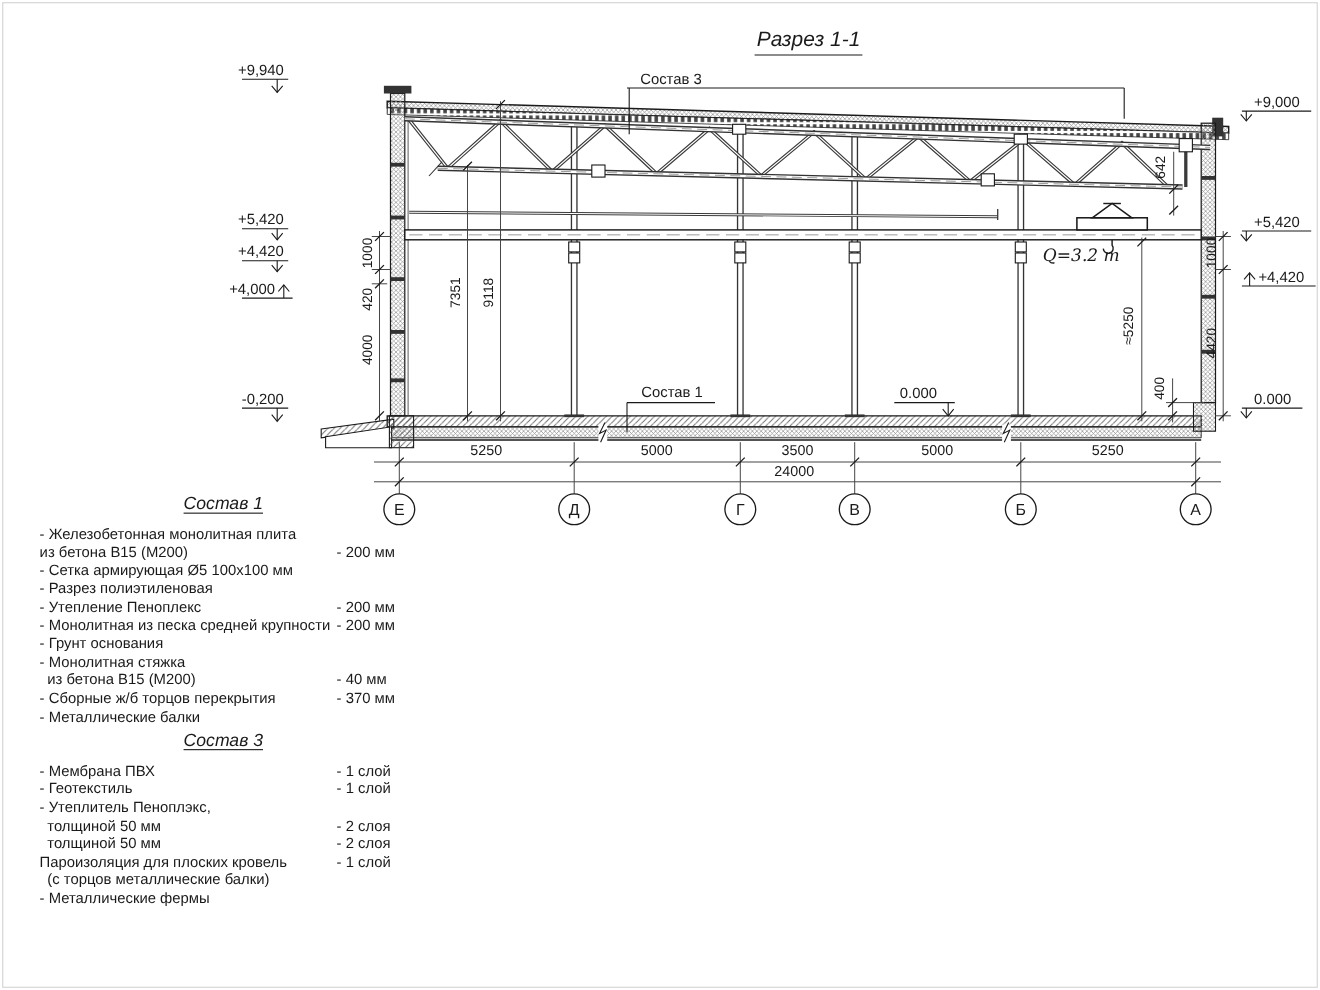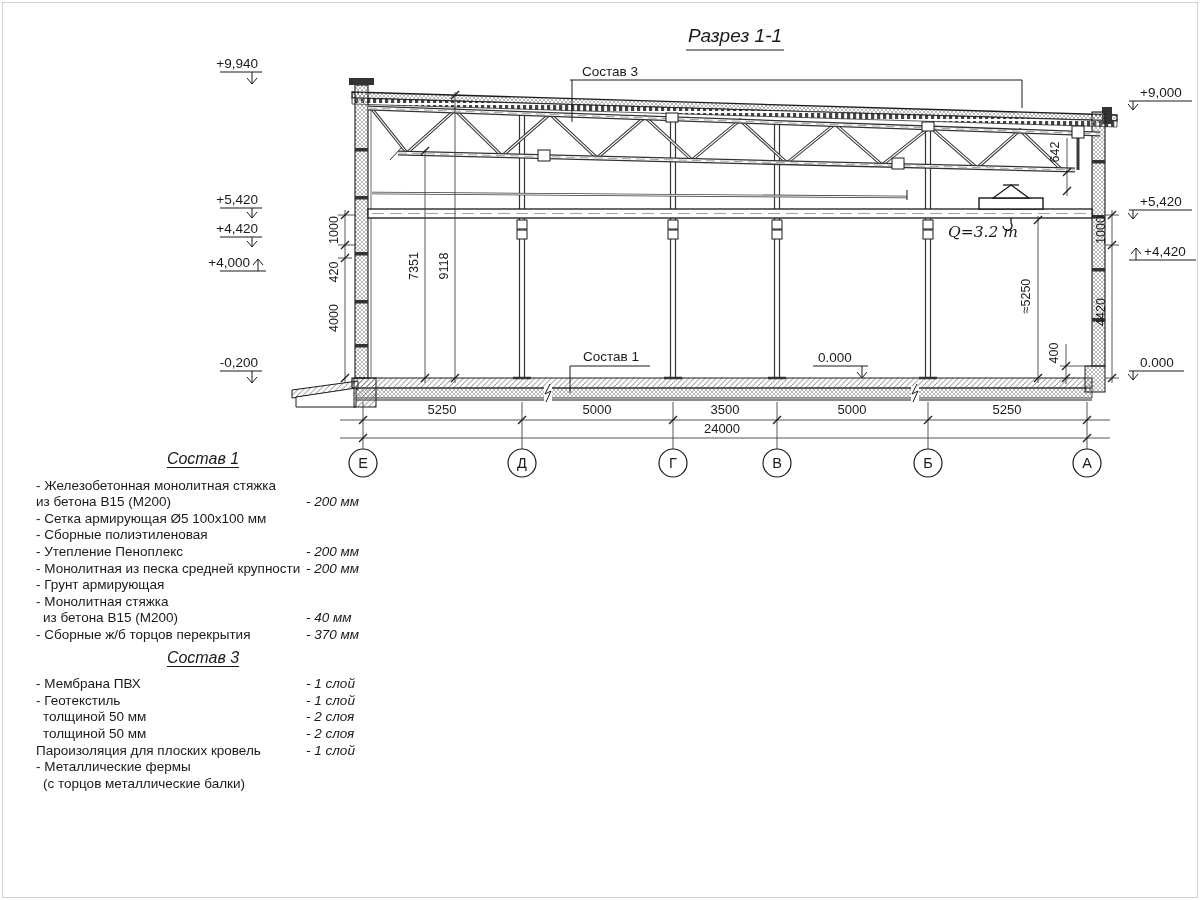--- a/index.html
+++ b/index.html
@@ -12,21 +12,21 @@
   .t-dim{font-size:13px;}
   .t-dimv{font-size:12.5px;}
   .t-axis{font-size:14.5px;}
   .t-call{font-size:13.5px;}
   .t-crane{font-family:"DejaVu Serif",serif;font-style:italic;font-size:15.5px;}
   .comps{position:absolute;left:30px;top:451px;width:346px;font-size:13.5px;line-height:16.6px;}
   .comp-heading{text-align:center;font-size:16px;font-style:italic;margin:6px 0 10px 0;}
   .comp-heading span{text-decoration:underline;text-underline-offset:3px;}
   .comp-heading.first{margin-top:0;}
   .row{position:relative;padding-left:6px;}
-  .row .v{position:absolute;left:276px;top:0;white-space:nowrap;font-style:italic;}
+  .row .v{position:absolute;left:276px;top:0;white-space:nowrap;}
   .row.ind .t{padding-left:7px;}
   .row .t{white-space:nowrap;}
 </style>
 </head>
 <body>
 
 <div class="frame"></div>
 
 <svg width="1200" height="500" viewBox="0 0 1200 500">
   <defs>
@@ -347,33 +347,35 @@
     <text class="t-axis" x="777" y="468" text-anchor="middle">В</text>
     <circle cx="928" cy="463" r="14" fill="#fff" stroke="#1a1a1a" stroke-width="1.2"></circle>
     <text class="t-axis" x="928" y="468" text-anchor="middle">Б</text>
     <circle cx="1087" cy="463" r="14" fill="#fff" stroke="#1a1a1a" stroke-width="1.2"></circle>
     <text class="t-axis" x="1087" y="468" text-anchor="middle">А</text>
   </g>
 </svg>
 
 <div class="comps">
   <div class="comp-heading first"><span>Состав 1</span></div>
-  <div class="row"><span class="t">- Железобетонная  монолитная стяжка</span><span class="v"></span></div>
+  <div class="row"><span class="t">- Железобетонная  монолитная плита</span><span class="v"></span></div>
   <div class="row"><span class="t">из бетона  В15 (М200)</span><span class="v">- 200 мм</span></div>
   <div class="row"><span class="t">- Сетка армирующая Ø5 100х100 мм</span><span class="v"></span></div>
-  <div class="row"><span class="t">- Сборные полиэтиленовая</span><span class="v"></span></div>
+  <div class="row"><span class="t">- Разрез полиэтиленовая</span><span class="v"></span></div>
   <div class="row"><span class="t">- Утепление Пеноплекс</span><span class="v">- 200 мм</span></div>
   <div class="row"><span class="t">- Монолитная из песка средней  крупности</span><span class="v">- 200 мм</span></div>
-  <div class="row"><span class="t">- Грунт армирующая</span><span class="v"></span></div>
+  <div class="row"><span class="t">- Грунт основания</span><span class="v"></span></div>
 
   <div class="row"><span class="t">- Монолитная стяжка</span><span class="v"></span></div>
   <div class="row ind"><span class="t">из бетона В15 (М200)</span><span class="v">- 40 мм</span></div>
   <div class="row"><span class="t">- Сборные ж/б торцов перекрытия</span><span class="v">- 370 мм</span></div>
+  <div class="row"><span class="t">- Металлические балки</span><span class="v"></span></div>
 
   <div class="comp-heading"><span>Состав 3</span></div>
   <div class="row"><span class="t">- Мембрана ПВХ</span><span class="v">- 1 слой</span></div>
   <div class="row"><span class="t">- Геотекстиль</span><span class="v">- 1 слой</span></div>
+  <div class="row"><span class="t">- Утеплитель Пеноплэкс,</span><span class="v"></span></div>
   <div class="row ind"><span class="t">толщиной 50 мм</span><span class="v">- 2 слоя</span></div>
   <div class="row ind"><span class="t">толщиной 50 мм</span><span class="v">- 2 слоя</span></div>
   <div class="row"><span class="t">Пароизоляция для плоских кровель</span><span class="v">- 1 слой</span></div>
+  <div class="row ind"><span class="t">(с торцов металлические балки)</span><span class="v"></span></div>
   <div class="row"><span class="t">- Металлические фермы</span><span class="v"></span></div>
-  <div class="row ind"><span class="t">(с торцов металлические балки)</span><span class="v"></span></div>
 </div>
 
 </body></html>

